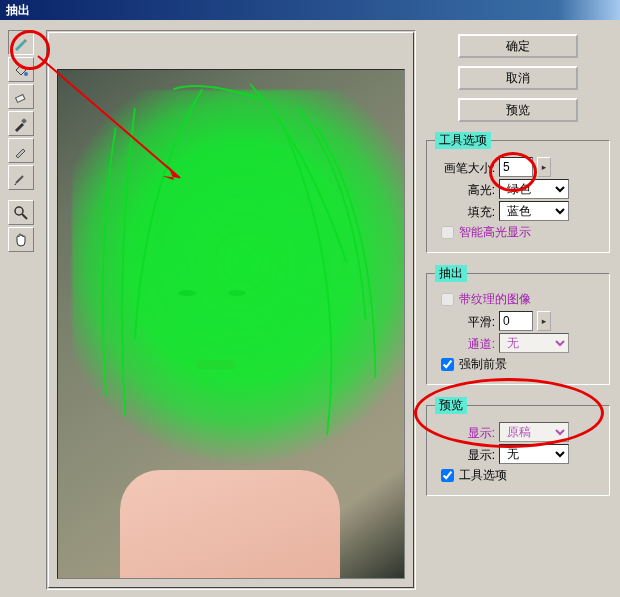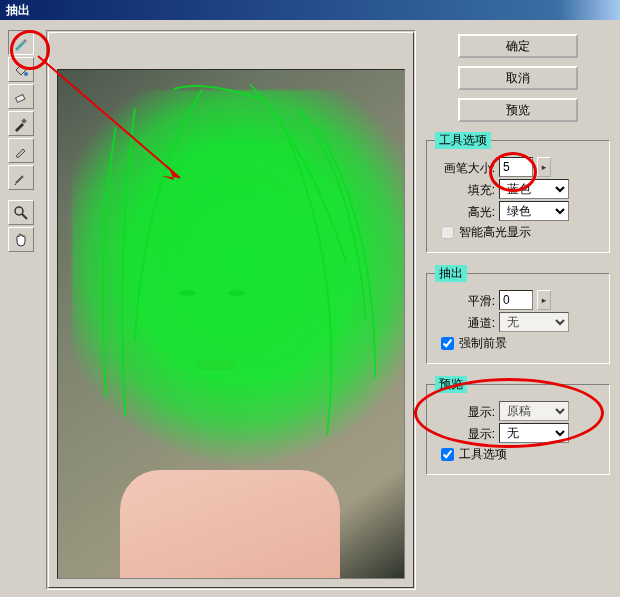--- a/index.html
+++ b/index.html
@@ -132,21 +132,21 @@
   .spin { width:14px; height:20px; border:1px outset #fff; background:#d4d0c8; display:flex; align-items:center; justify-content:center;}
   .spin::before { content:"▸"; font-size:9px; color:#333;}
   select, .sel { width: 70px; }
   .swatch {
     width: 70px; height:20px;
     background: #fff;
     padding:0;
   }
   .checkbox-row { display:flex; align-items:center; gap:5px; margin:3px 0 3px 6px; }
   .checkbox-row input[type="checkbox"]{ width:13px; height:13px; }
-  .disabled, .disabled * { color:#000000; }
+  .disabled, .disabled * { color:#a21caf; }
   .annot { position:absolute; border:3px solid #e60000; border-radius:50%; pointer-events:none; }
   .arrow-svg { position:absolute; pointer-events:none; }
 </style>
 </head>
 <body>
 
 <div class="titlebar">
   <span>抽出</span>
 </div>
 
@@ -235,35 +235,39 @@
     <div class="btn">预览</div>
 
     <fieldset>
       <legend>工具选项</legend>
       <div class="row">
         <label>画笔大小:</label>
         <input type="text" value="5" style="">
         <div class="spin"></div>
       </div>
       <div class="row">
+        <label>高光:</label>
+        <select class="sel"><option>绿色</option></select>
+      </div>
+      <div class="row">
         <label>填充:</label>
         <select class="sel"><option>蓝色</option></select>
-      </div>
-      <div class="row">
-        <label>高光:</label>
-        <select class="sel"><option>绿色</option></select>
       </div>
       <div class="checkbox-row disabled">
         <input type="checkbox" disabled="" style="">
         <span>智能高光显示</span>
       </div>
     </fieldset>
 
     <fieldset>
       <legend>抽出</legend>
+      <div class="checkbox-row disabled">
+        <input type="checkbox" disabled="" style="">
+        <span>带纹理的图像</span>
+      </div>
       <div class="row">
         <label>平滑:</label>
         <input type="text" class="num-wide" value="0" style="">
         <div class="spin"></div>
       </div>
       <div class="row disabled">
         <label>通道:</label>
         <select class="sel" disabled=""><option>无</option></select>
       </div>
       <div class="checkbox-row">

